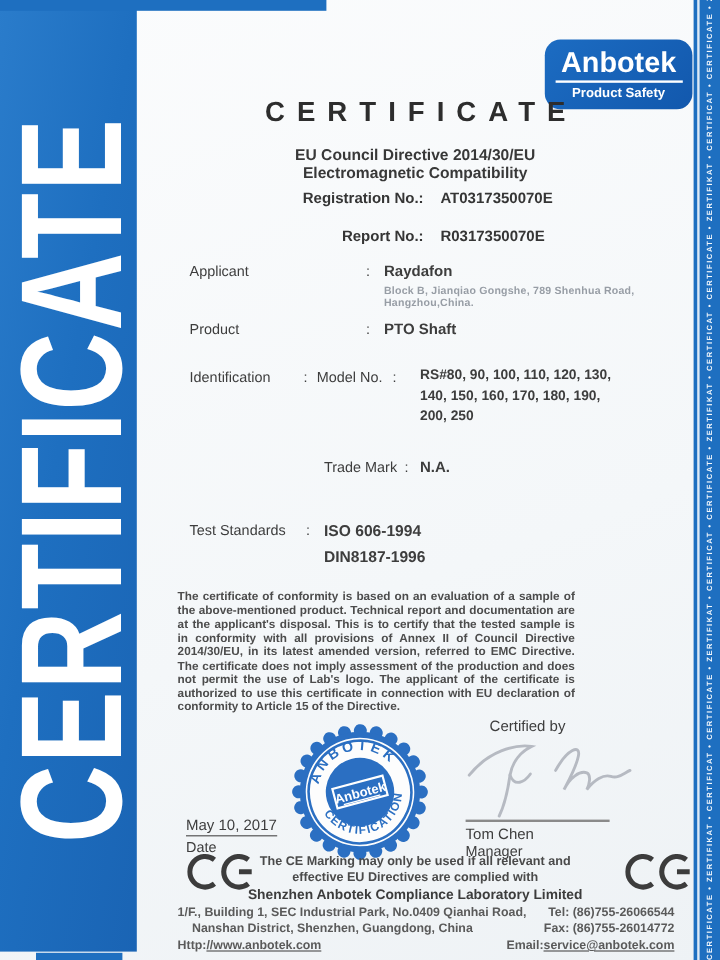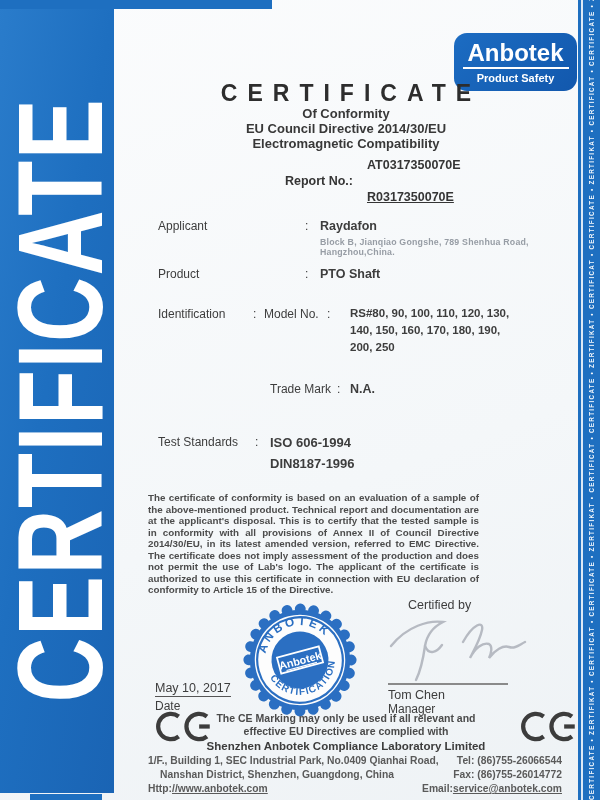--- a/index.html
+++ b/index.html
@@ -74,27 +74,27 @@
   <div class="abs edge-strip"></div>
   <div class="abs edge-line"></div>
   <div class="abs edge-word">CERTIFICATE • ZERTIFIKAT • CERTIFICAT • CERTIFICATE • ZERTIFIKAT • CERTIFICAT • CERTIFICATE • ZERTIFIKAT • CERTIFICAT • CERTIFICATE • ZERTIFIKAT • CERTIFICAT • CERTIFICATE • ZERTIFIKAT • CERTIFICAT •</div>
 
   <div class="abs logo">
     <div class="logo-name">Anbotek</div>
     <div class="logo-tag">Product Safety</div>
   </div>
 
   <div class="abs centered title">CERTIFICATE</div>
-  <div class="abs centered sub" style="top:106px;">Of Conformity</div>
   <div class="abs centered sub" style="top:121px;">EU Council Directive 2014/30/EU</div>
   <div class="abs centered sub" style="top:136px;">Electromagnetic Compatibility</div>
 
+  <div class="abs regl" style="top:158px;">Registration No.:</div>
   <div class="abs regv" style="top:158px;">AT0317350070E</div>
-  <div class="abs regl" style="top:174px;">Report No.:</div>
-  <div class="abs regv" style="top:190px;text-decoration:underline;">R0317350070E</div>
+  <div class="abs regl" style="top:190px;">Report No.:</div>
+  <div class="abs regv" style="top:190px;">R0317350070E</div>
 
   <div class="abs lbl" style="left:158px; top:219px;">Applicant</div>
   <div class="abs lbl" style="left:305px; top:219px;">:</div>
   <div class="abs val" style="left:320px; top:219px;">Raydafon</div>
   <div class="abs addr" style="left:320px; top:237px;">Block B, Jianqiao Gongshe, 789 Shenhua Road,</div>
   <div class="abs addr" style="left:320px; top:247px;">Hangzhou,China.</div>
 
   <div class="abs lbl" style="left:158px; top:267px;">Product</div>
   <div class="abs lbl" style="left:305px; top:267px;">:</div>
   <div class="abs val" style="left:320px; top:267px;">PTO Shaft</div>

